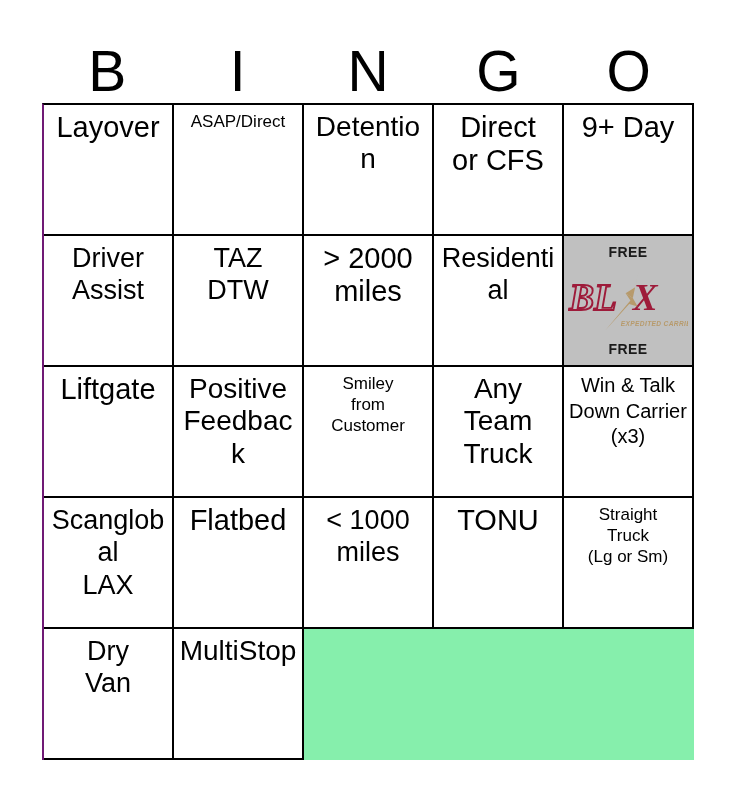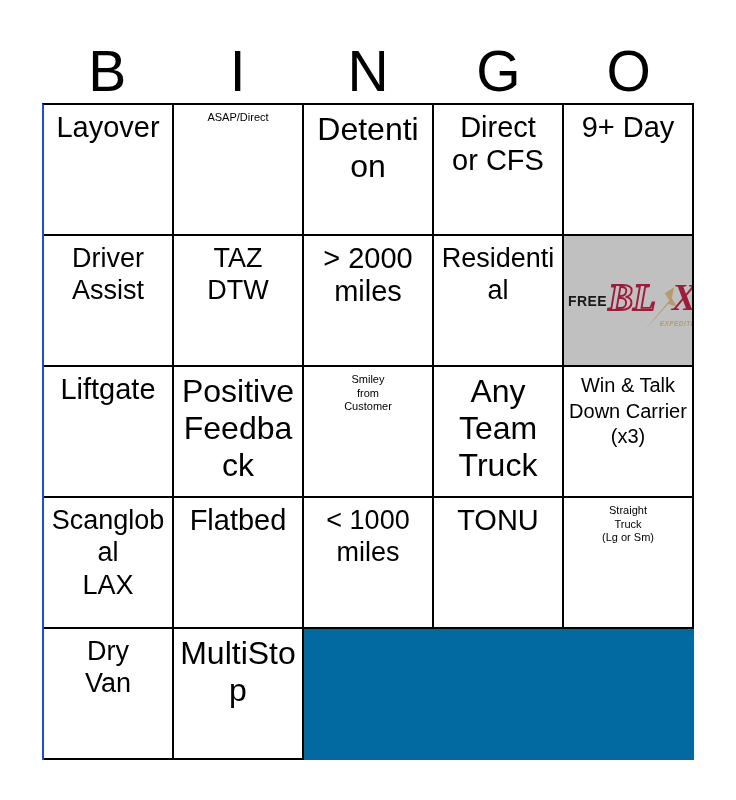--- a/index.html
+++ b/index.html
@@ -46,22 +46,22 @@
   #bingo-grid {
     position: absolute;
     left: 42px;
     top: 103px;
     width: 652px;
     height: 657px;
     display: grid;
     grid-template-columns: repeat(5, 1fr);
     grid-template-rows: repeat(5, 1fr);
     border-top: 2px solid #000000;
-    border-left: 2px solid #1d4ed8;
-    background: #0369a1;
+    border-left: 2px solid #701a75;
+    background: #86efac;
   }
 
   .cell {
     position: relative;
     border-right: 2px solid #000000;
     border-bottom: 2px solid #000000;
     background: #ffffff;
     padding: 6px 5px 0 5px;
     display: flex;
     align-items: flex-start;
@@ -73,58 +73,58 @@
     width: 100%;
     text-align: center;
     color: #000000;
     font-weight: 400;
     word-wrap: break-word;
     white-space: pre-line;
   }
 
   
   .sz-xl  { font-size: 29px; line-height: 1.14; }
-  .sz-lg  { font-size: 32px; line-height: 1.16; }
+  .sz-lg  { font-size: 28px; line-height: 1.16; }
   .sz-md  { font-size: 27px; line-height: 1.20; }
-  .sz-sm  { font-size: 11px; line-height: 1.24; }
+  .sz-sm  { font-size: 17px; line-height: 1.24; }
   .sz-xs  { font-size: 20px; line-height: 1.28; }
 
   
   .cell.free {
     background: #c0c0c0;
     padding: 0;
     align-items: stretch;
     justify-content: stretch;
   }
 
   .free-inner {
     width: 100%;
     height: 100%;
     display: flex;
-    flex-direction: row;
+    flex-direction: column;
     align-items: center;
     justify-content: space-between;
     padding: 9px 4px 9px 4px;
   }
 
   .free-label {
     font-size: 14px;
     line-height: 1;
     font-weight: 700;
     color: #1a1a1a;
     letter-spacing: 0.4px;
     text-align: center;
     flex: 0 0 auto;
   }
 
   .free-logo {
     flex: 1 1 auto;
     width: 100%;
     display: flex;
-    align-items: flex-end;
+    align-items: center;
     justify-content: center;
     padding: 2px 0;
   }
 
   .free-logo svg { display: block; width: 124px; height: 66px; }
 </style>
 </head>
 <body>
 
 <div id="card">

